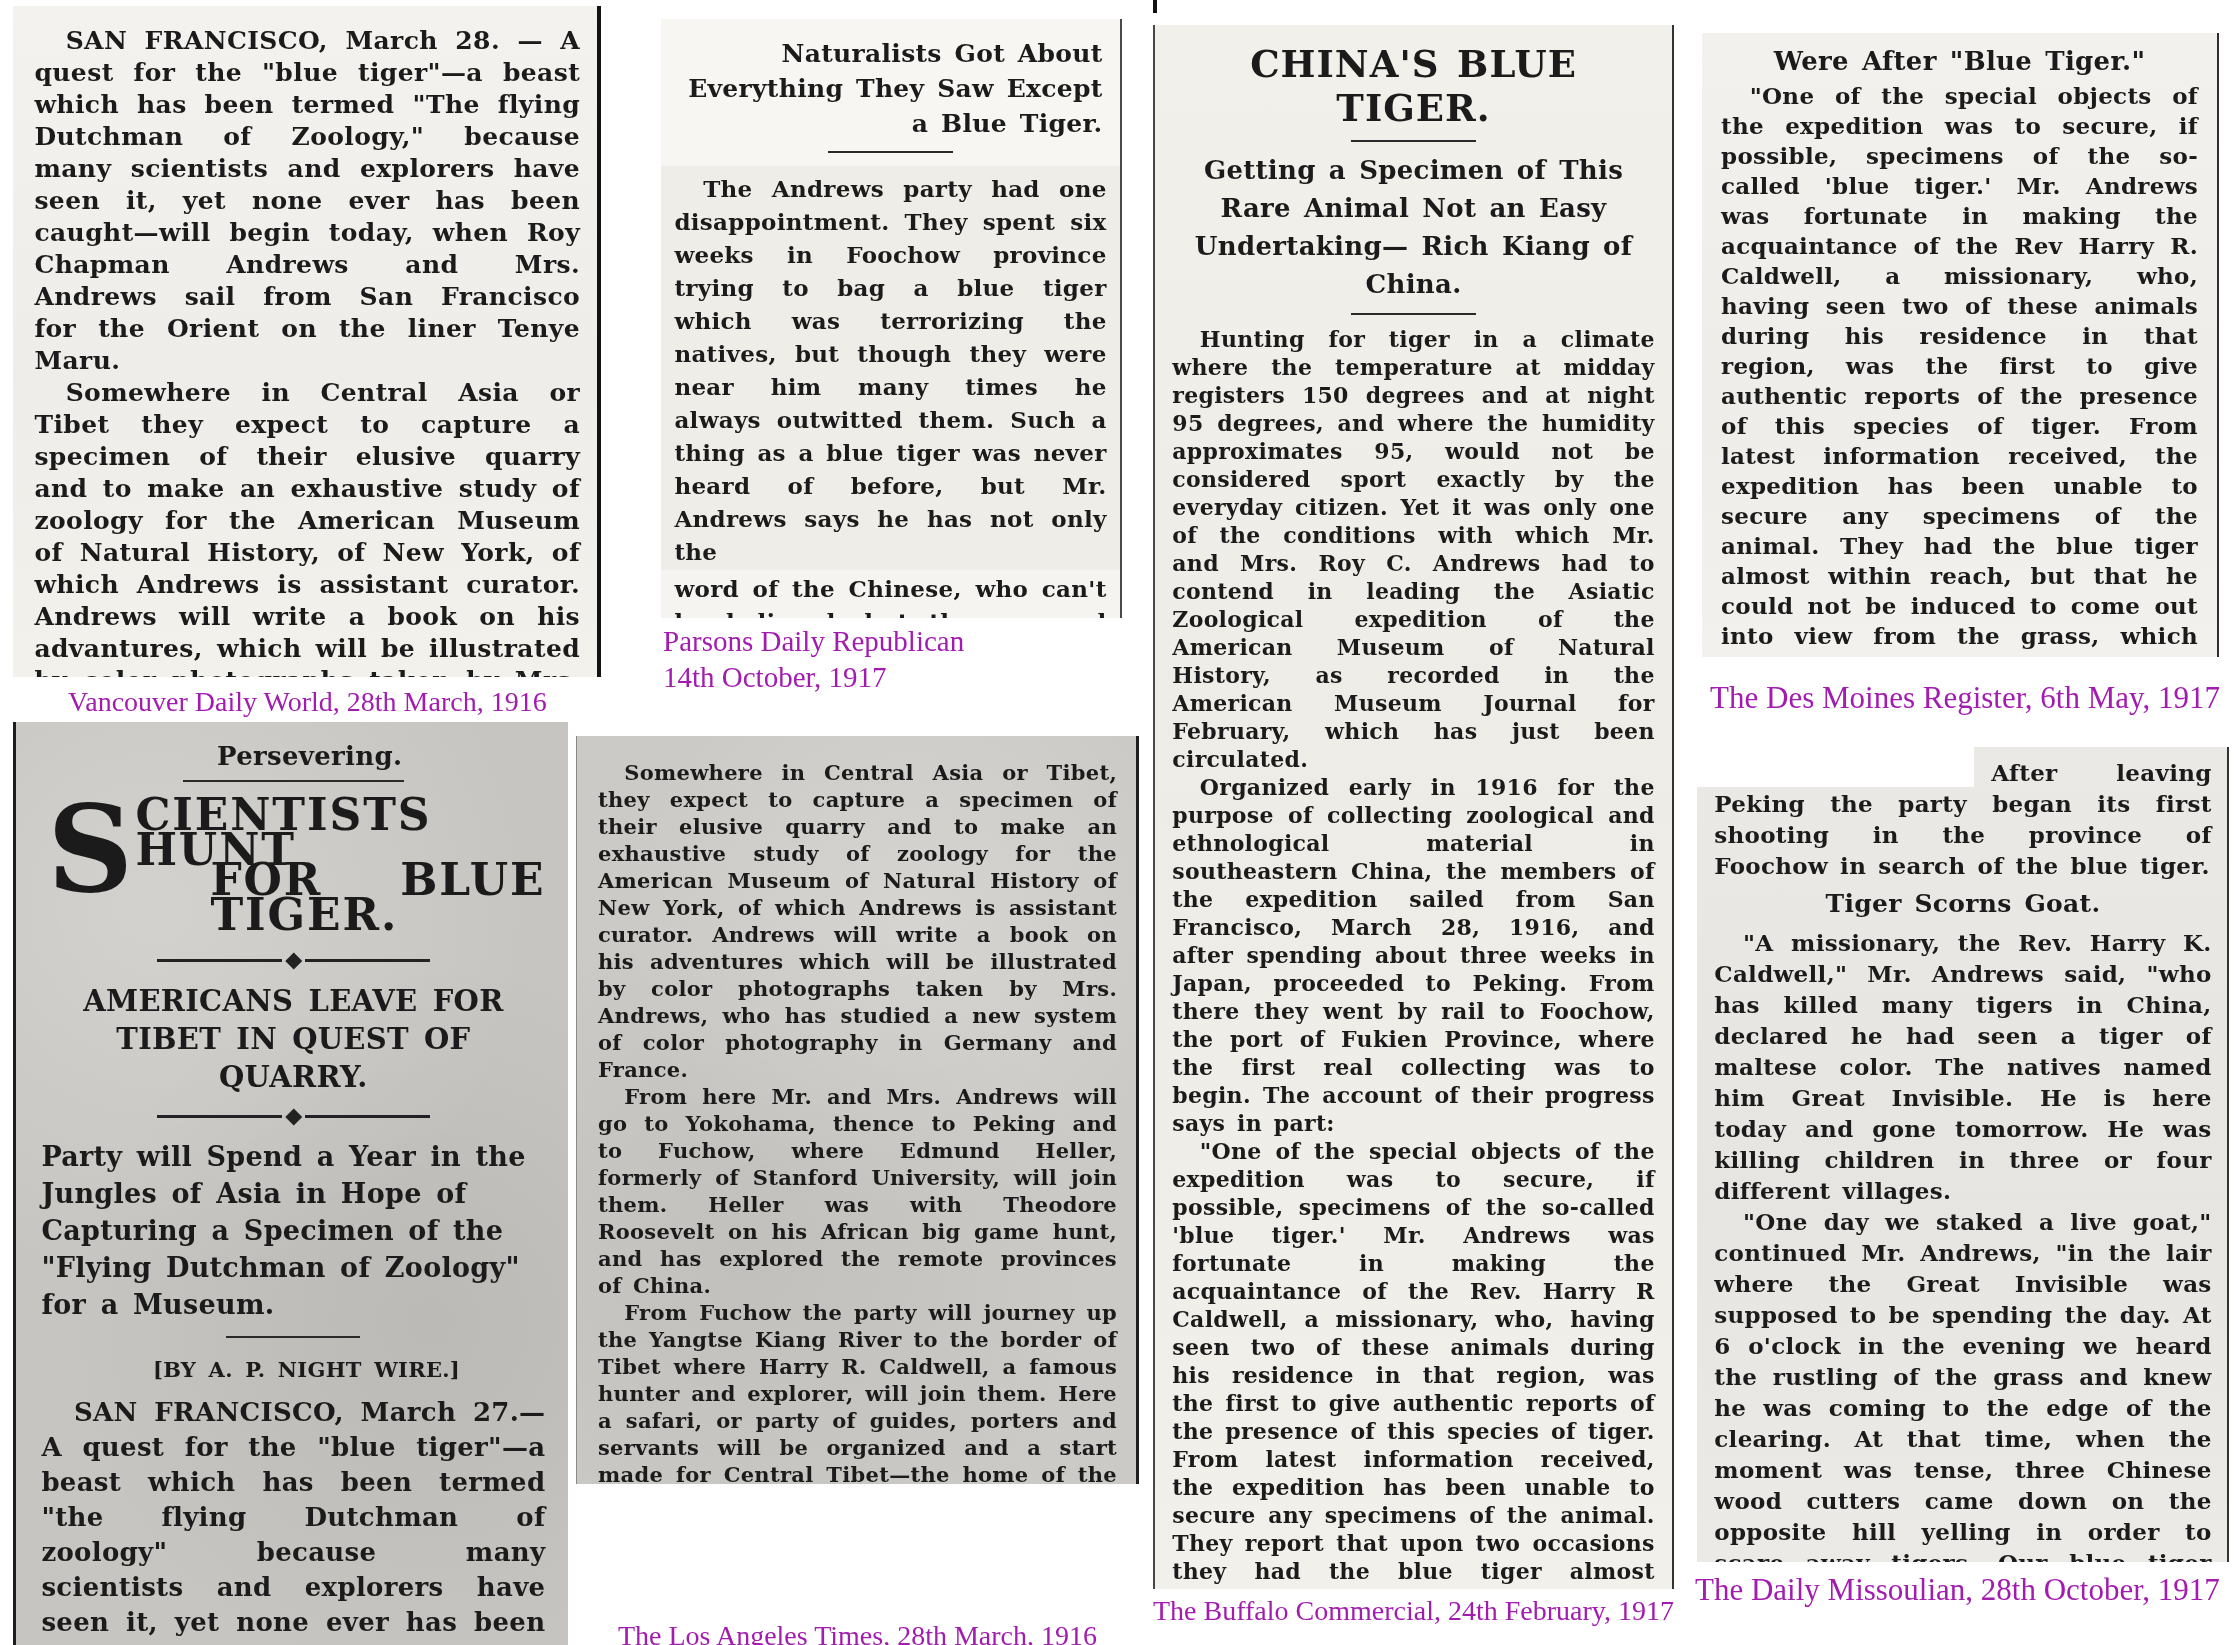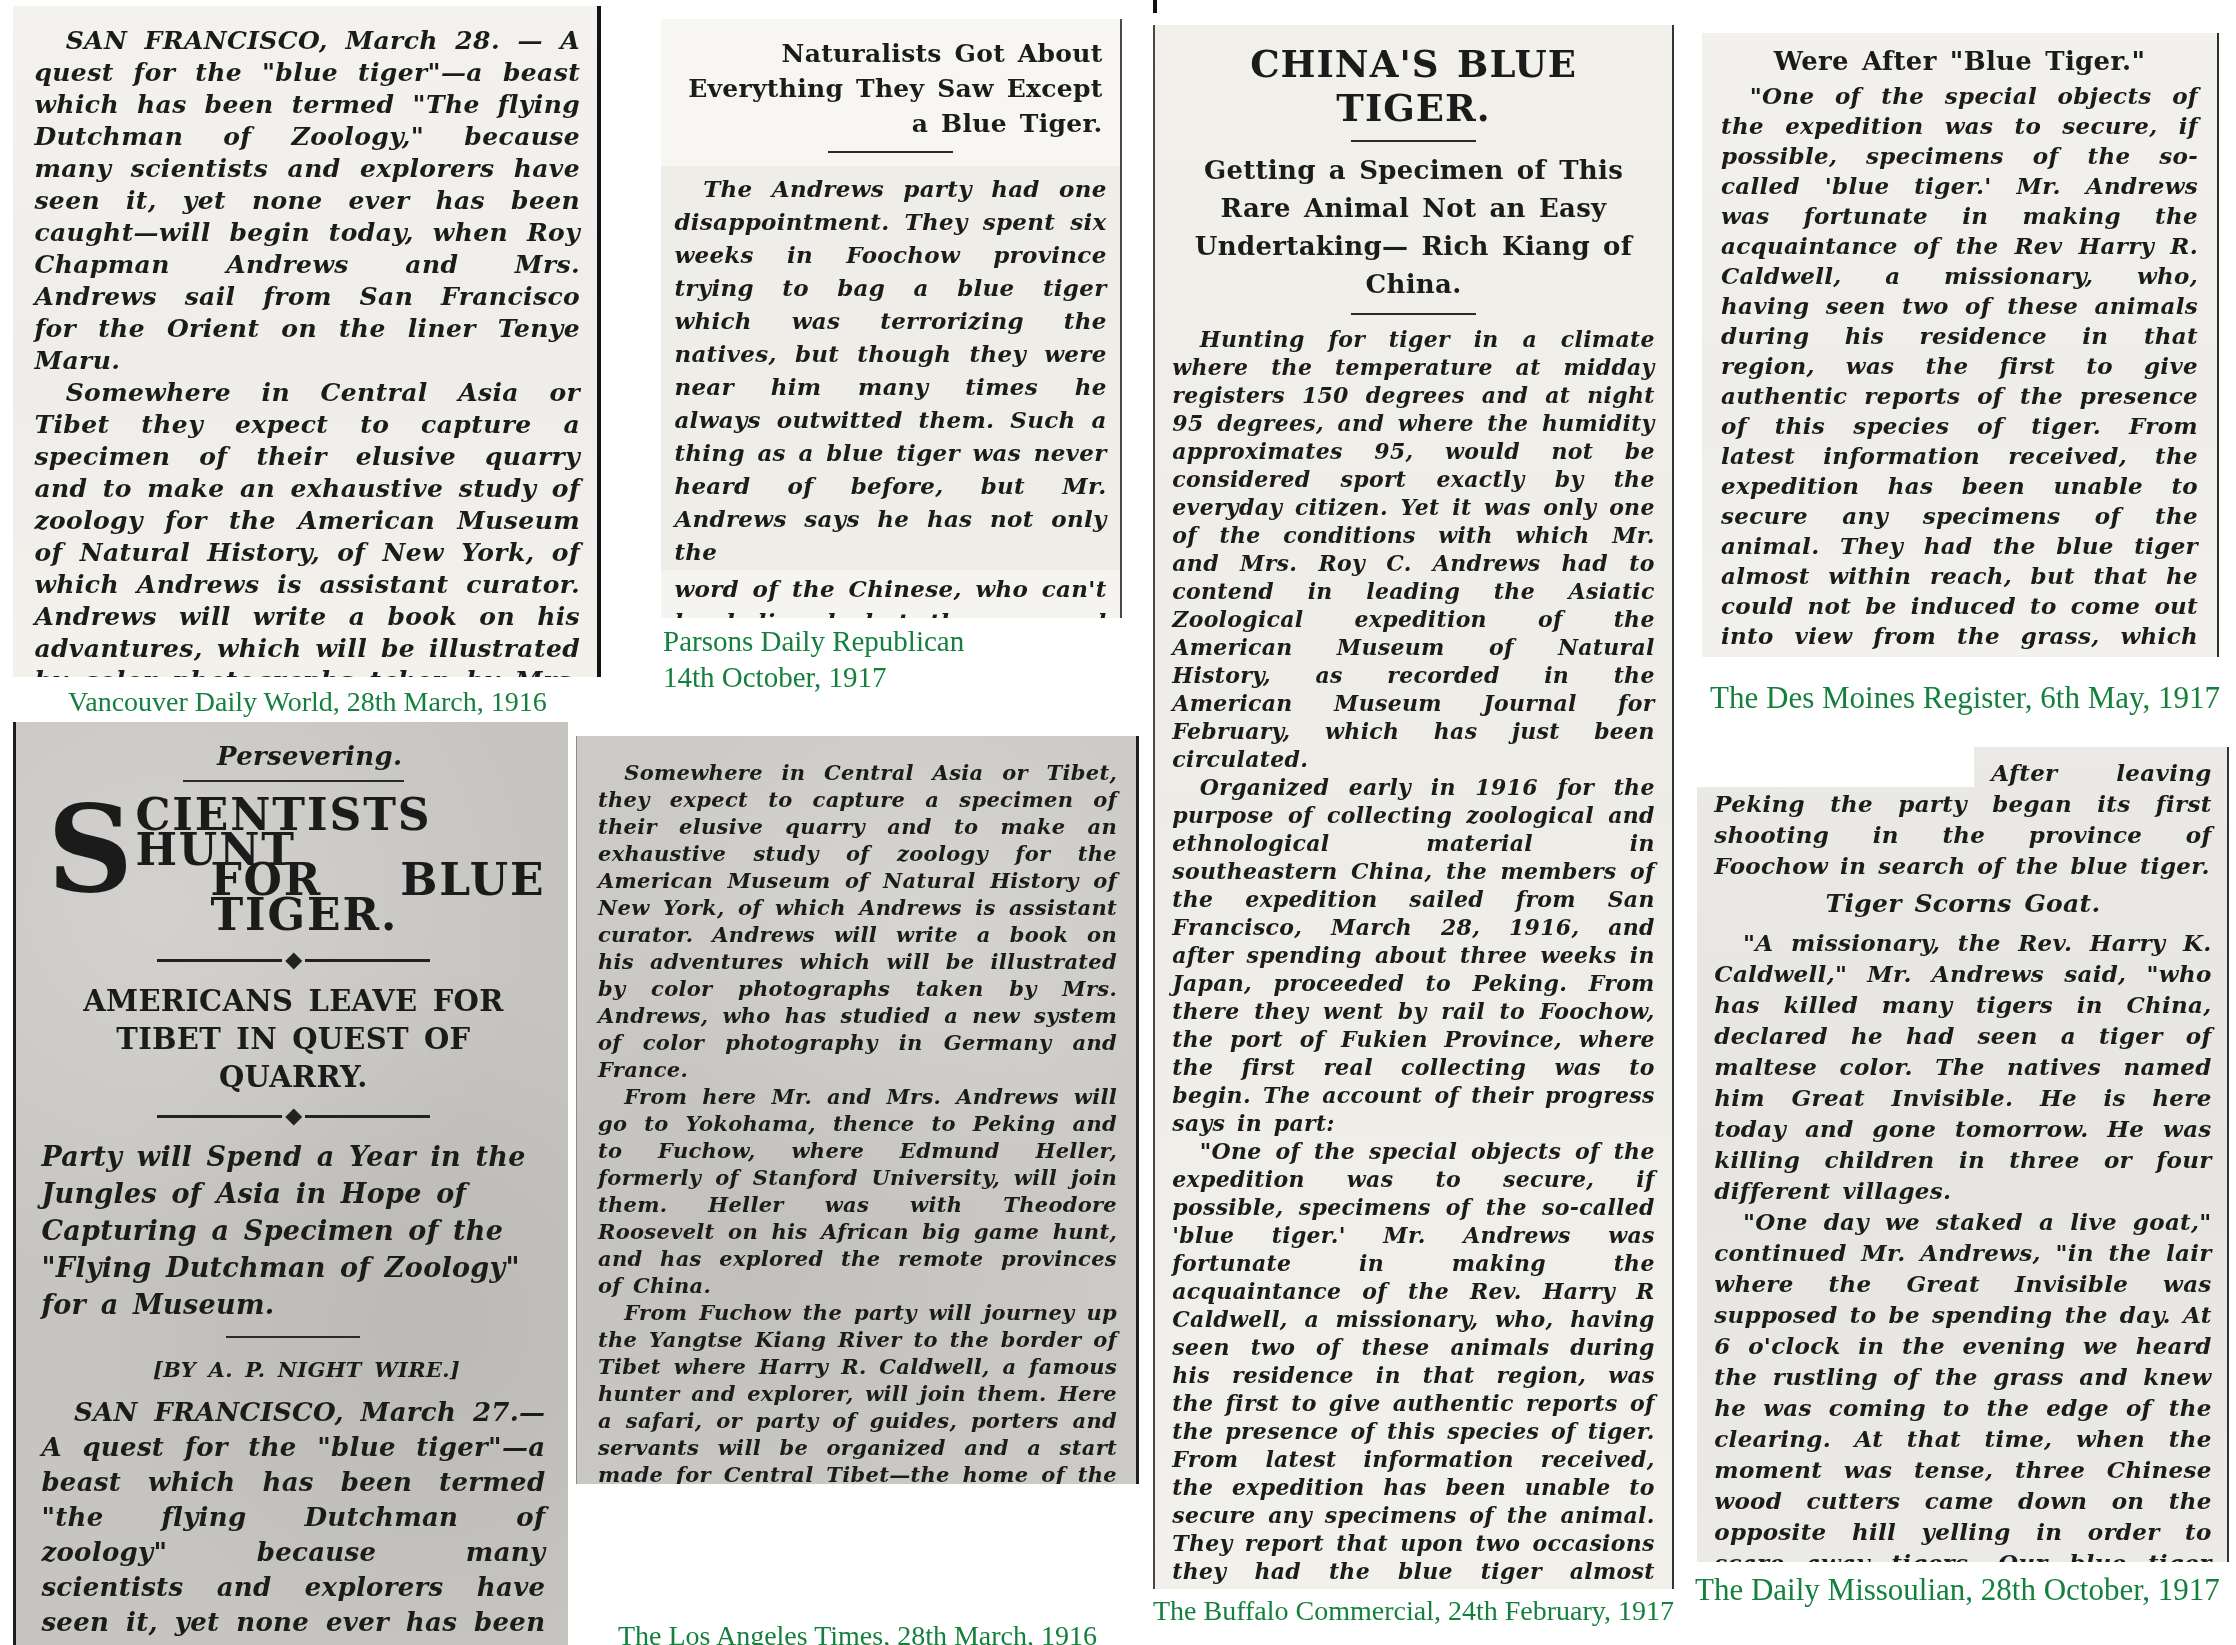--- a/index.html
+++ b/index.html
@@ -1,23 +1,23 @@
 <!DOCTYPE html>
 <html><head>
 <meta charset="utf-8">
 <style>
   html,body{margin:0;padding:0;background:#ffffff;}
   #stage{position:relative;width:2236px;height:1646px;background:#ffffff;overflow:hidden;
          font-family:"DejaVu Serif",serif;color:#1b1b1b;}
 
   .clip{position:absolute;overflow:hidden;box-sizing:border-box;}
   .news{font-weight:bold;text-align:justify;}
-  .news p{margin:0;text-indent:1.25em;font-style:italic;}
+  .news p{margin:0;text-indent:1.25em;}
   .rule{border:0;border-top:2.9px solid #2a2a2a;width:125px;margin:9.6px auto;}
-  .caption{position:absolute;font-family:"Liberation Serif",serif;color:#15803d;background:#fff;}
+  .caption{position:absolute;font-family:"Liberation Serif",serif;color:#a21caf;background:#fff;}
 
   
   #clip-vancouver{left:13.4px;top:5.8px;width:588px;height:671px;padding:19px 17.3px 7.7px 21px;
     background:linear-gradient(180deg,#f4f2ee 0%,#efede9 55%,#f3f1ec 100%);
     border-right:4.8px solid #131313;font-size:25px;line-height:32px;letter-spacing:0.4px;word-spacing:4.8px;}
   #cap-vancouver{left:13.4px;top:686px;width:588px;text-align:center;font-size:28px;}
 
   
   #clip-parsons{left:661px;top:19px;width:461px;height:599px;border-right:2.9px solid #4a4a4a;
     font-size:23px;line-height:33px;letter-spacing:0.3px;word-spacing:3.8px;}

